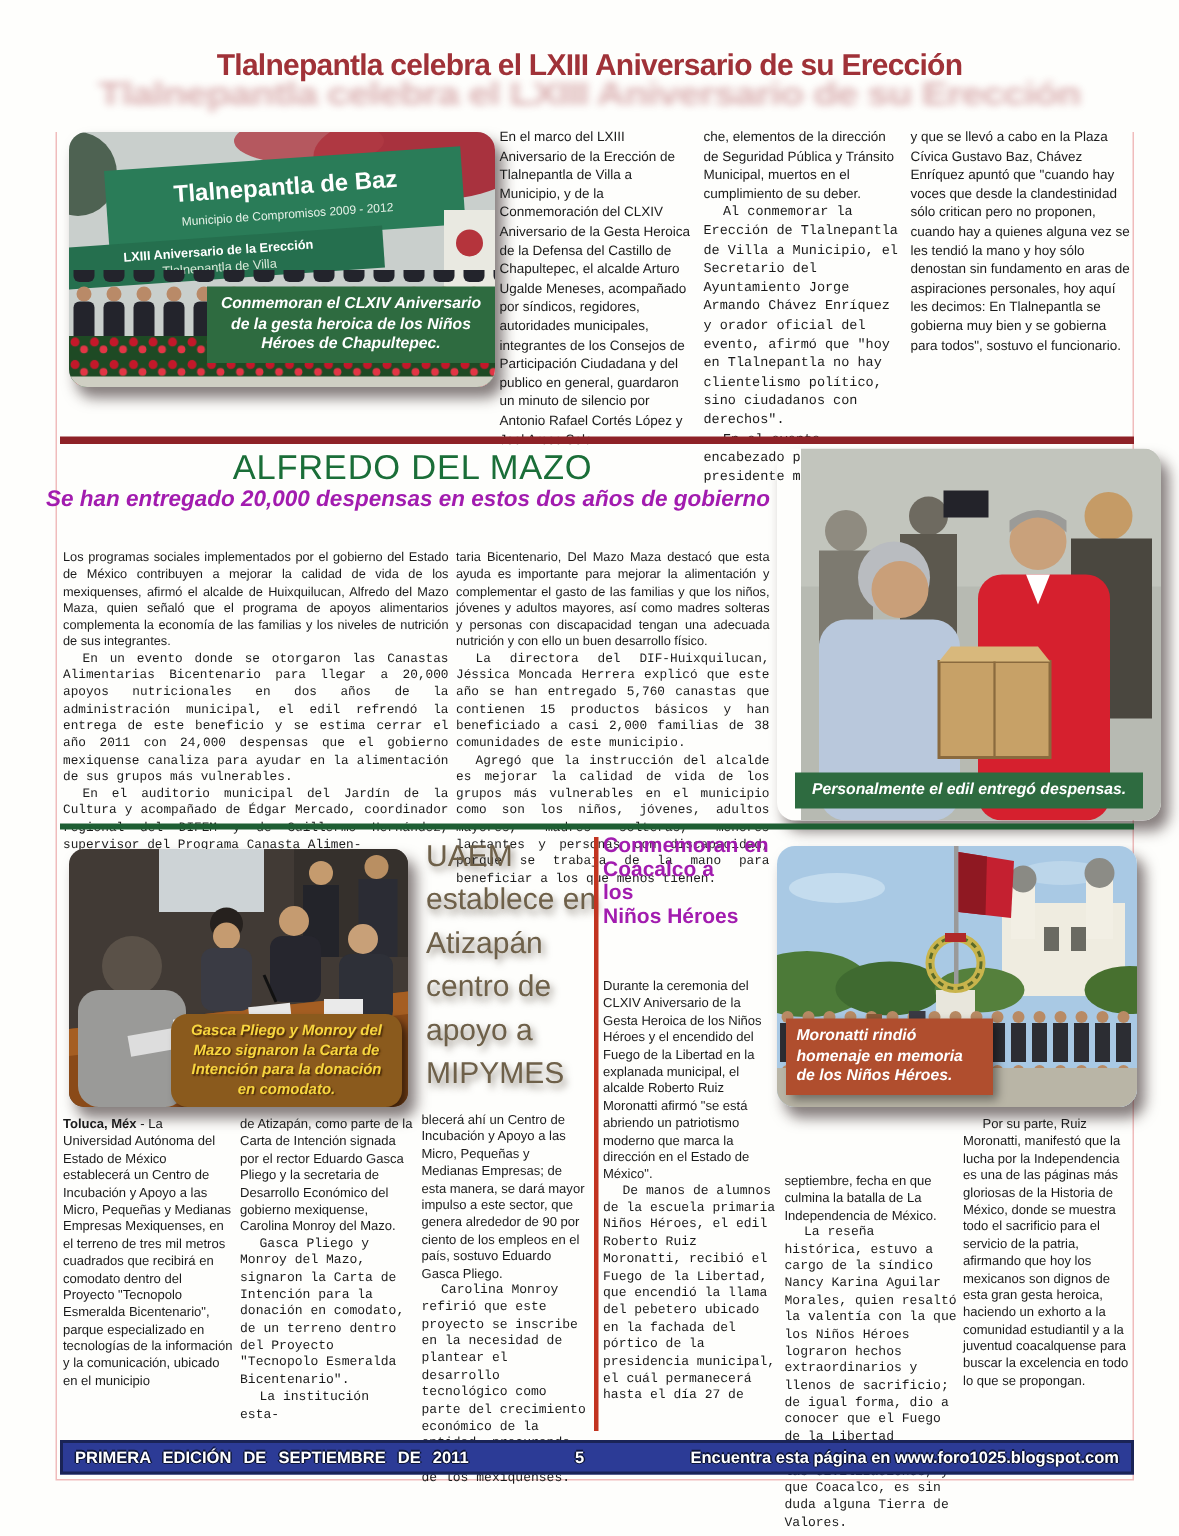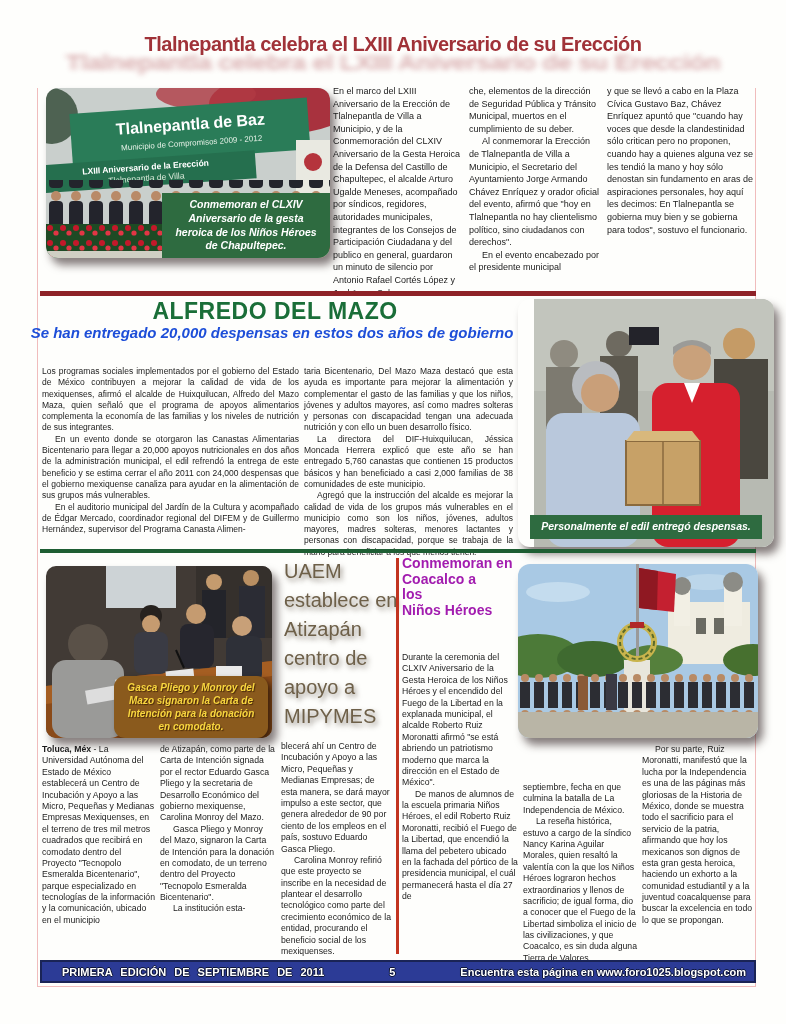--- a/index.html
+++ b/index.html
@@ -32,57 +32,57 @@
   }
   .caption-green{background:#2e6b40;color:#ffffff;font-size:10.5px;text-align:center;}
   .caption-brown{
     background:#8a5a1d;color:#f8d63f;font-size:10px;text-align:center;
     text-shadow:1px 1px 1px #4a2a08;box-shadow:4px 4px 6px rgba(0,0,0,.55);border-radius:11px;
   }
   .caption-brick{background:#b04e2e;color:#ffffff;font-size:10.5px;text-align:left;box-shadow:3px 3px 6px rgba(0,0,0,.4);}
   
   .body-col{font-size:9px;line-height:1.4;color:#1b1b1b;}
   .body-col p{margin:0;}
-  .body-col p + p{text-indent:13px;}
+  .body-col p + p{text-indent:13px;font-family:Liberation Mono, monospace;}
   .body-col .indent{text-indent:13px;}
   .justify{text-align:justify;}
   .mid-col{font-size:8.5px;line-height:1.33;margin-top:14px;}
   .bot-col{font-size:8.7px;line-height:1.31;}
   
   .rule-red{background:#8e2227;}
   .rule-green{background:#1e5e33;}
   .vdiv-red{background:#c23420;}
   
   .mazo-headline{
     left:40px;top:298px;width:470px;text-align:center;
-    font-size:23px;font-weight:bold;color:#1a6e38;letter-spacing:.5px;
+    font-size:23px;font-weight:normal;color:#1a6e38;letter-spacing:.5px;
   }
   .mazo-subheadline{
     left:28px;top:324px;width:488px;text-align:center;
-    font-size:15px;font-weight:bold;font-style:italic;color:#1d4ed8;
+    font-size:15px;font-weight:bold;font-style:italic;color:#a21caf;
   }
   .uaem-headline{
     left:284px;top:557px;width:114px;
     font-size:20px;color:#6e6049;line-height:1.45;
     text-shadow:2px 3px 5px rgba(60,48,35,.55);
   }
   .coacalco-headline{
     left:402px;top:556px;width:232px;
     font-size:14px;font-weight:bold;color:#a21caf;line-height:1.12;
     white-space:pre-line;z-index:6;
   }
   
   .footer-bar{
     left:40px;top:960px;width:716px;height:23px;box-sizing:border-box;
     background:#2c3b96;border:2px solid #1a2456;
     display:flex;align-items:center;justify-content:space-between;
     padding:0 8px;color:#ffffff;font-weight:bold;font-size:11px;
     text-shadow:1px 0 #0e1638,-1px 0 #0e1638,0 1px #0e1638,0 -1px #0e1638;
   }
-  .footer-bar .f-left{word-spacing:5px;margin-left:12px;}
+  .footer-bar .f-left{word-spacing:5px;}
   .footer-bar .f-num{flex:0 0 30px;text-align:center;}
   .footer-bar .f-right{text-align:right;}
 </style>
 </head>
 <body>
 
 <div class="abs edge" style="left:37px;top:88px;width:1px;height:898px;"></div>
 <div class="abs edge" style="left:755px;top:88px;width:1px;height:898px;"></div>
 <div class="abs edge" style="left:37px;top:986px;width:719px;height:1px;"></div>
 
@@ -115,21 +115,21 @@
       <rect x="-6" y="70" width="216" height="28" fill="#256f4e"></rect>
       <text x="100" y="82" font-size="8.5" font-weight="bold" fill="#ffffff" text-anchor="middle">LXIII Aniversario de la Erección</text>
       <text x="100" y="93" font-size="8.5" fill="#d8e8d8" text-anchor="middle">Tlalnepantla de Villa</text>
     </g>
     <rect x="250" y="52" width="34" height="58" fill="#e9e9e1"></rect>
     <circle cx="267" cy="74" r="9" fill="#b5343c"></circle>
     <rect x="0" y="92" width="284" height="48" fill="url(#crowd1)"></rect>
     <rect x="0" y="136" width="284" height="34" fill="url(#flowers)"></rect>
     <rect x="0" y="163" width="284" height="7" fill="#cfcfc3"></rect>
   </svg>
-  <div class="caption caption-green" style="right:0;bottom:0;width:168px;">Conmemoran el CLXIV Aniversario de la gesta heroica de los Niños Héroes de Chapultepec.</div>
+  <div class="caption caption-green" style="right:0;bottom:16px;width:192px;">Conmemoran el CLXIV Aniversario de la gesta heroica de los Niños Héroes de Chapultepec.</div>
 </div>
 
 <div class="abs body-col" style="left:333px;top:85px;width:130px;">
   <p>En el marco del LXIII Aniversario de la Erección de Tlalnepantla de Villa a Municipio, y de la Conmemoración del CLXIV Aniversario de la Gesta Heroica de la Defensa del Castillo de Chapultepec, el alcalde Arturo Ugalde Meneses, acompañado por síndicos, regidores, autoridades municipales, integrantes de los Consejos de Participación Ciudadana y del publico en general, guardaron un minuto de silencio por Antonio Rafael Cortés López y Joel Arcos Sola-</p>
 </div>
 <div class="abs body-col" style="left:469px;top:85px;width:132px;">
   <p>che, elementos de la dirección de Seguridad Pública y Tránsito Municipal, muertos en el cumplimiento de su deber.</p>
   <p>Al conmemorar la Erección de Tlalnepantla de Villa a Municipio, el Secretario del Ayuntamiento Jorge Armando Chávez Enríquez y orador oficial del evento, afirmó que "hoy en Tlalnepantla no hay clientelismo político, sino ciudadanos con derechos".</p>
   <p>En el evento encabezado por el presidente municipal</p>
 </div>
@@ -248,20 +248,21 @@
     <rect x="106" y="96" width="26" height="56" fill="#e8e6dc"></rect>
     <rect x="100" y="148" width="38" height="10" fill="#d8d5c8"></rect>
     <circle cx="119" cy="78" r="17" fill="none" stroke="#c9b44c" stroke-width="6"></circle>
     <circle cx="119" cy="78" r="17" fill="none" stroke="#5a6a2a" stroke-width="2" stroke-dasharray="4 3"></circle>
     <rect x="112" y="58" width="14" height="6" fill="#b02828"></rect>
     <rect x="0" y="110" width="240" height="38" fill="url(#crowd2)"></rect>
     <rect x="60" y="112" width="10" height="34" fill="#8a5a38"></rect>
     <rect x="88" y="110" width="11" height="36" fill="#3a3a44"></rect>
     <rect x="0" y="148" width="240" height="26" fill="#b9b5a6"></rect>
   </svg>
+  <div class="caption caption-brick" style="left:6px;bottom:8px;width:138px;">Moronatti rindió homenaje en memoria de los Niños Héroes.</div>
 </div>
 
 <div class="abs body-col bot-col" style="left:42px;top:744px;width:114px;">
   <p><b>Toluca, Méx</b><span> - La Universidad Autónoma del Estado de México establecerá un Centro de Incubación y Apoyo a las Micro, Pequeñas y Medianas Empresas Mexiquenses, en el terreno de tres mil metros cuadrados que recibirá en comodato dentro del Proyecto "Tecnopolo Esmeralda Bicentenario", parque especializado en tecnologías de la información y la comunicación, ubicado en el municipio</span></p>
 </div>
 <div class="abs body-col bot-col" style="left:160px;top:744px;width:115px;">
   <p>de Atizapán, como parte de la Carta de Intención signada por el rector Eduardo Gasca Pliego y la secretaria de Desarrollo Económico del gobierno mexiquense, Carolina Monroy del Mazo.</p>
   <p>Gasca Pliego y Monroy del Mazo, signaron la Carta de Intención para la donación en comodato, de un terreno dentro del Proyecto "Tecnopolo Esmeralda Bicentenario".</p>
   <p>La institución esta-</p>
 </div>

